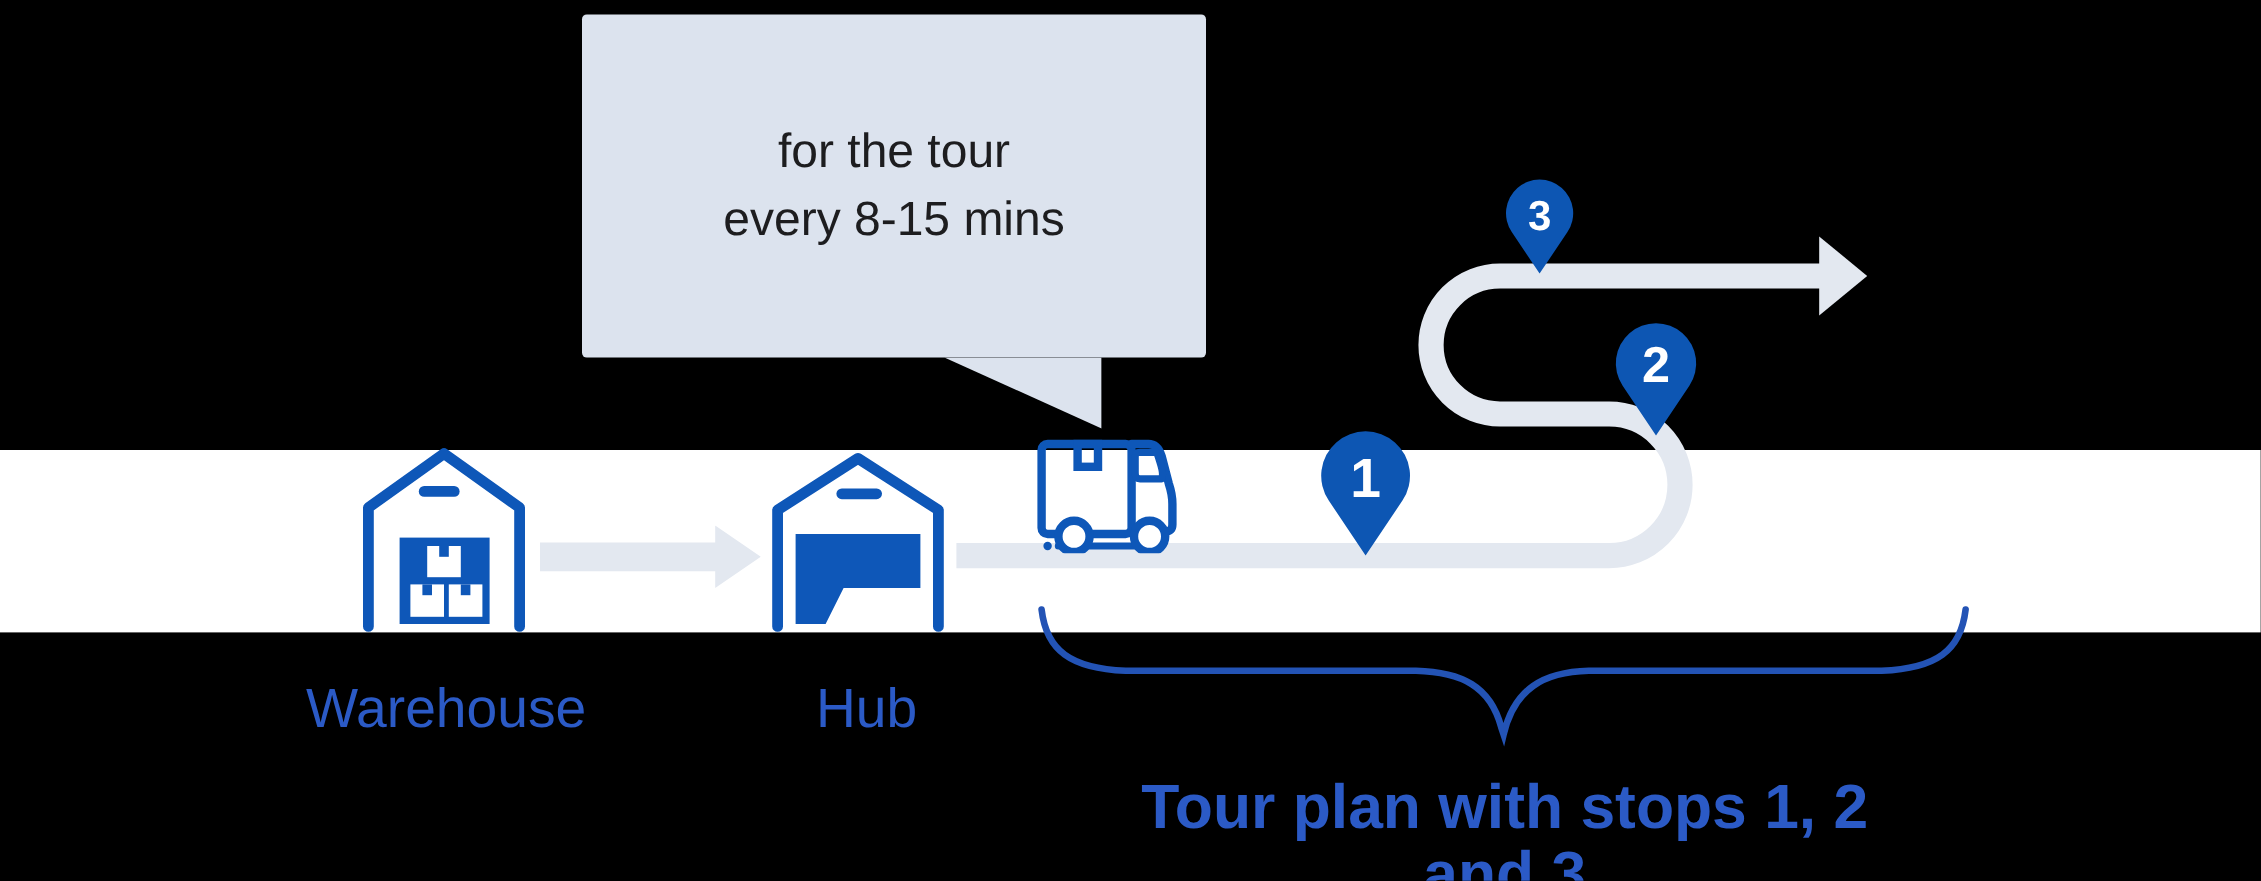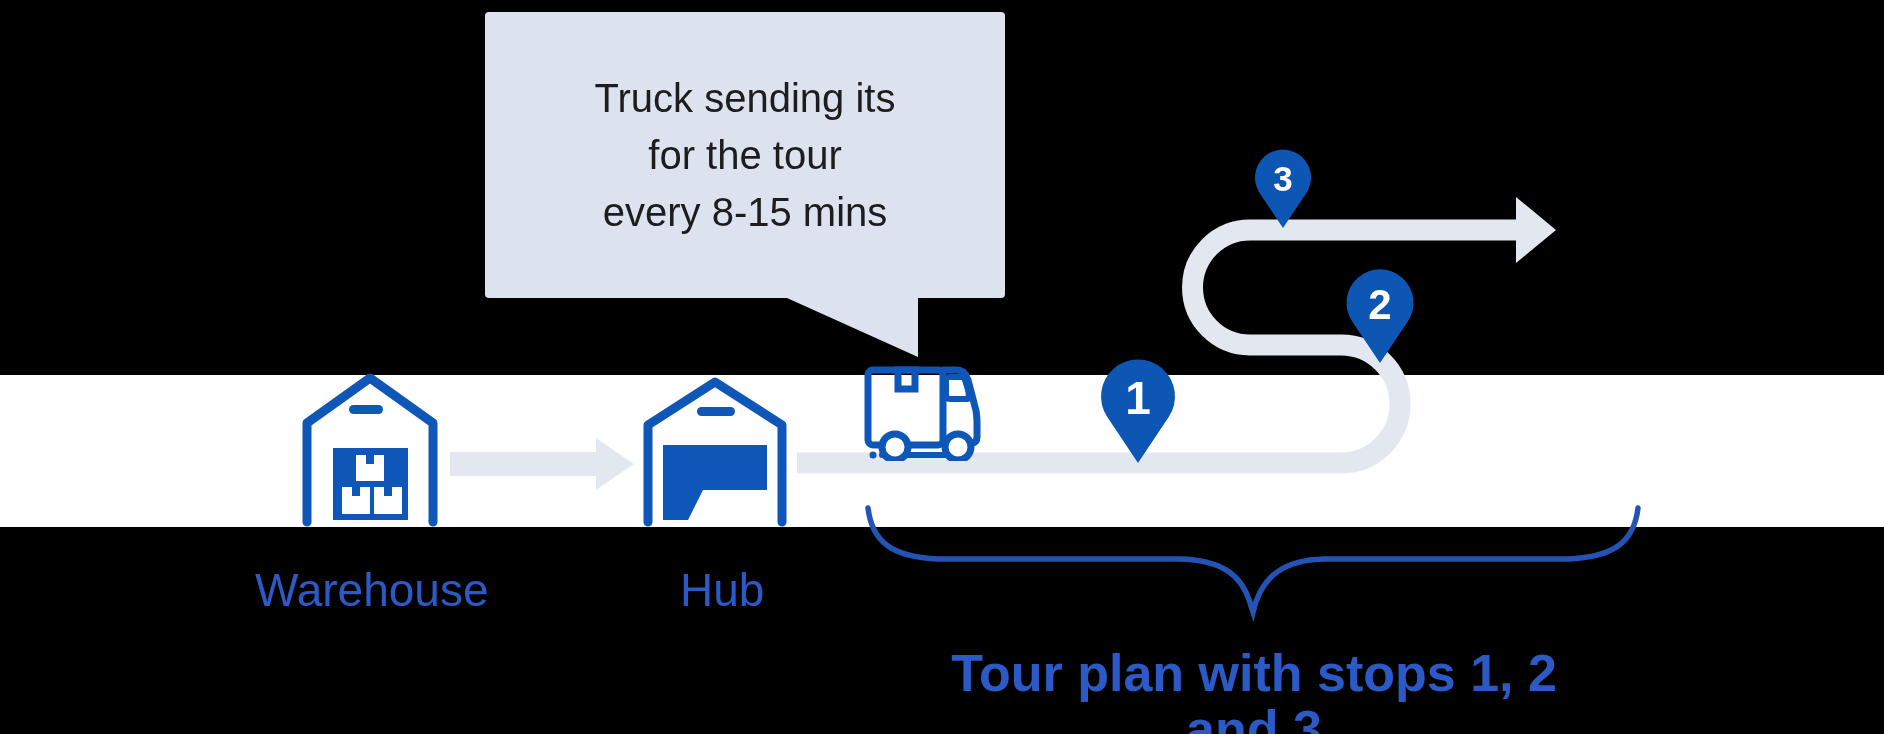--- a/index.html
+++ b/index.html
@@ -88,21 +88,20 @@
     <path d="M1380,363 L1352.2,321.5 A33.5,33.5 0 1 1 1407.8,321.5 Z" style="fill:var(--pin-blue)"></path>
     <text class="pin-number" x="1380" y="304" dy="0.35em" font-size="42">2</text>
   </g>
   <g>
     <path d="M1283,228 L1259.8,193.3 A28,28 0 1 1 1306.2,193.3 Z" style="fill:var(--pin-blue)"></path>
     <text class="pin-number" x="1283" y="179" dy="0.35em" font-size="35">3</text>
   </g>
 </svg>
 
 <div class="abs bubble">
-  <span>Truck sending its</span>
   <span>for the tour</span>
   <span>every 8-15 mins</span>
 </div>
 <svg class="abs bubble-tail" viewBox="0 0 131 60">
   <polygon points="0,0 131,0 131,59" style="fill:var(--bubble-fill)"></polygon>
 </svg>
 
 <div class="abs label label-warehouse">Warehouse</div>
 <div class="abs label label-hub">Hub</div>
 

